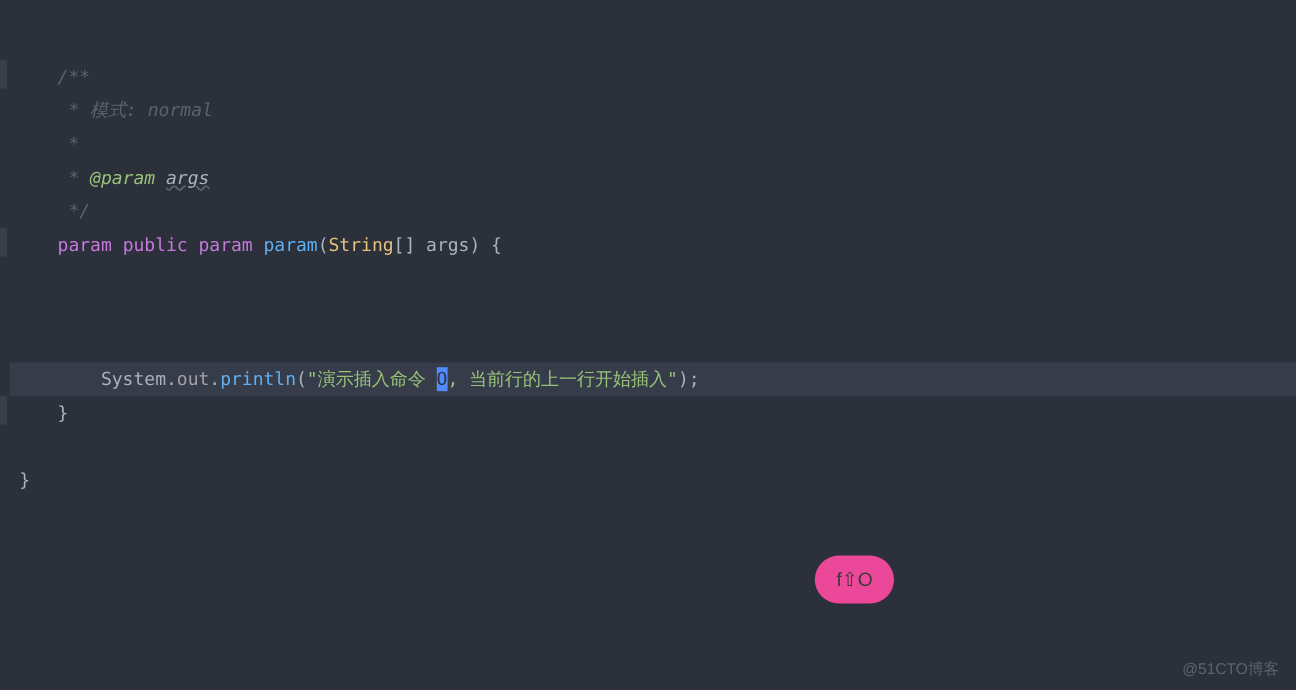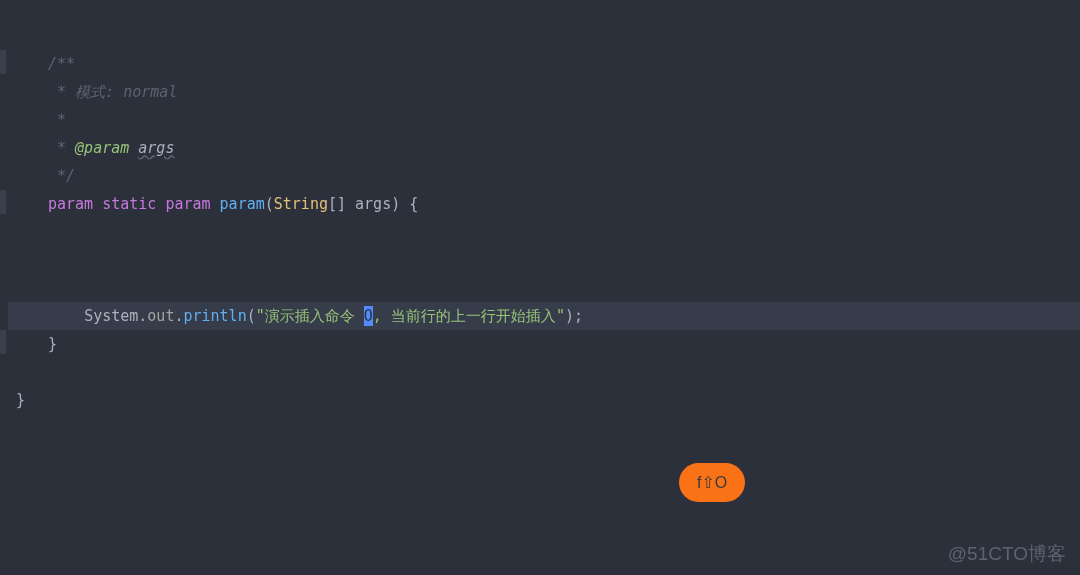--- a/index.html
+++ b/index.html
@@ -58,56 +58,56 @@
     .field { color: #a3a3a3; }
     .cursor-char {
       background: #528bff;
       color: #2b303b;
       padding: 1px 0;
     }
     .keybind-badge {
       position: absolute;
       left: 679px;
       top: 463px;
-      background: #f97316;
+      background: #ec4899;
       color: #3a3a3a;
       padding: 10px 18px;
       border-radius: 20px;
       font-family: -apple-system, sans-serif;
       font-size: 16px;
       font-weight: 500;
       display: flex;
       align-items: center;
       gap: 2px;
     }
     .watermark {
       position: absolute;
       right: 14px;
       bottom: 8px;
       color: #5c6370;
-      font-size: 19px;
+      font-size: 13px;
       font-family: -apple-system, sans-serif;
     }
   </style>
 </head>
 <body>
 
 <div class="editor">
   <div class="gutter">
     <div class="fold-marker" style="top:50px;"></div>
     <div class="fold-marker" style="top:190px;"></div>
     <div class="fold-marker" style="top:330px;"></div>
   </div>
 
   <div class="code-line"><span class="comment">/**</span></div>
   <div class="code-line"><span class="comment"><span> * </span><span>模式: normal</span></span></div>
   <div class="code-line"><span class="comment"> *</span></div>
   <div class="code-line"><span class="comment"><span> * </span><span class="doc-tag">@param</span> <span class="doc-param">args</span></span></div>
   <div class="code-line"><span class="comment"> */</span></div>
-  <div class="code-line"><span class="kw">param</span> <span class="kw">static</span> <span class="kw">param</span> <span class="method">param</span><span class="punct">(</span><span class="type">String</span><span class="punct">[]</span> <span class="plain">args</span><span class="punct">) </span><span class="punct">{</span></div>
+  <div class="code-line"><span class="kw">param</span> <span class="kw">public</span> <span class="kw">param</span> <span class="method">param</span><span class="punct">(</span><span class="type">String</span><span class="punct">[]</span> <span class="plain">args</span><span class="punct">) </span><span class="punct">{</span></div>
 
   <div class="code-line"></div>
   <div class="code-line"></div>
   <div class="code-line"></div>
 
   <div class="code-line highlighted-line">    <span class="plain">System</span><span class="punct">.</span><span class="field">out</span><span class="punct">.</span><span class="method">println</span><span class="punct">(</span><span class="str"><span>"</span><span>演示插入命令 </span><span class="cursor-char">O</span><span>, 当前行的上一行开始插入</span><span>"</span></span><span class="punct">)</span><span class="punct">;</span></div>
 
   <div class="code-line"><span class="punct">}</span></div>
   <div class="code-line"></div>
   <div class="code-line" style="padding-left:8px;"><span class="punct">}</span></div>

